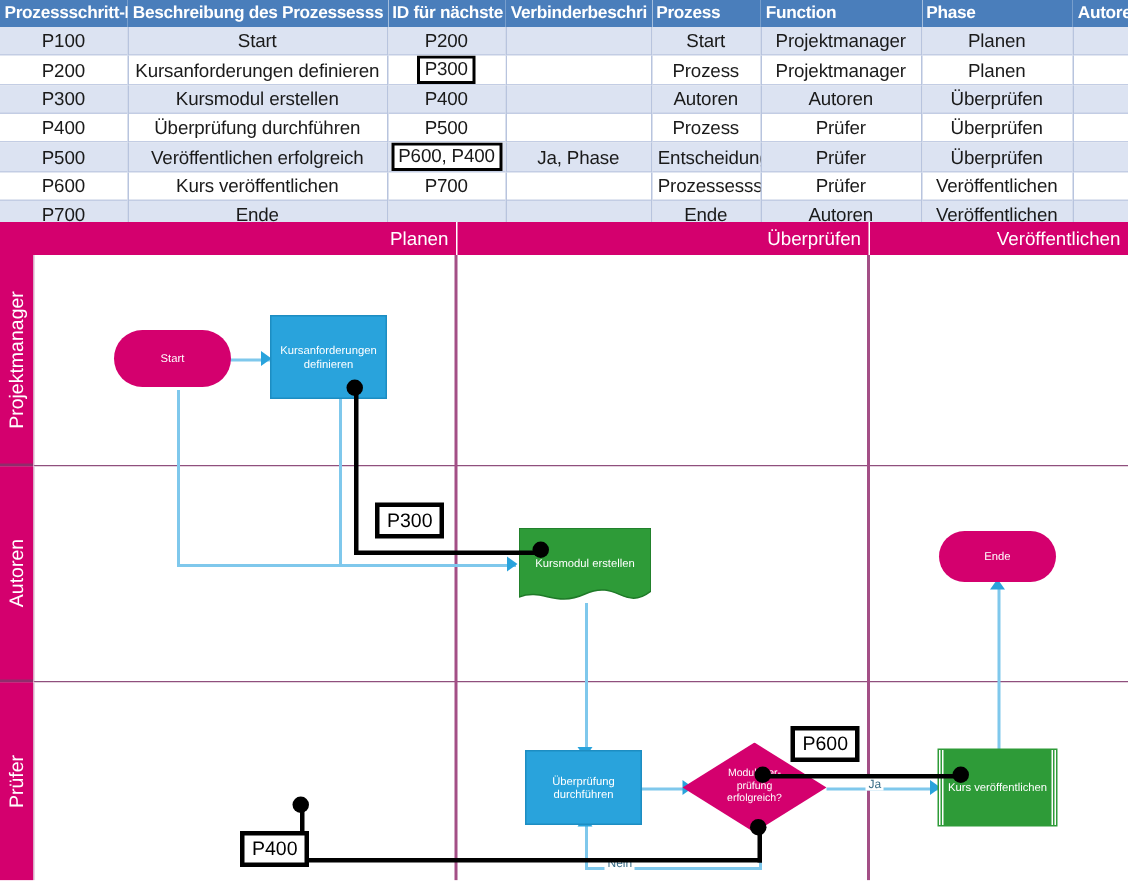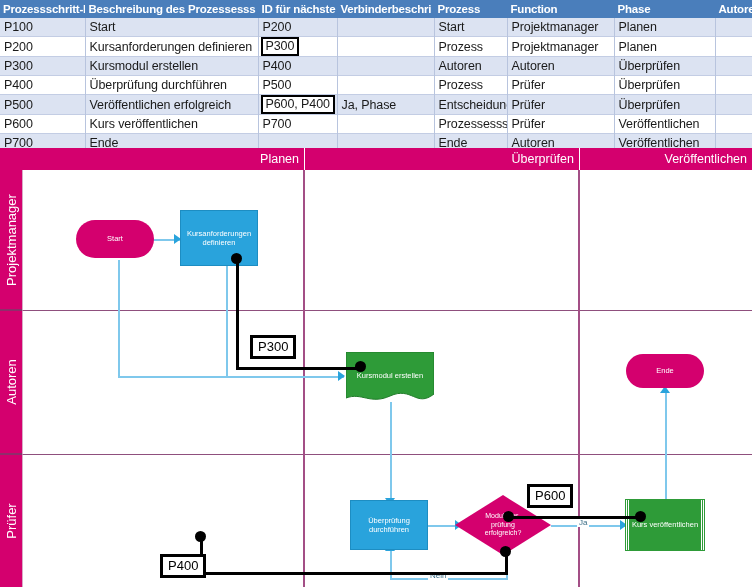--- a/index.html
+++ b/index.html
@@ -45,20 +45,21 @@
   }
   table.grid td {
     padding: 1px 4px;
     height: 14px;
     white-space: nowrap;
     overflow: hidden;
     border-right: 1px solid #b8c4de;
     font-size: 12.5px;
     line-height: 16px;
     letter-spacing: -0.1px;
+    text-align: center;
   }
   table.grid tr.alt td { background: #DCE3F2; }
   table.grid tr.norm td { background: #ffffff; }
   table.grid tr.alt  { border-bottom: 1px solid #c3cde4; }
   table.grid tr.norm { border-bottom: 1px solid #c3cde4; }
   td.boxed {
     position: relative;
   }
   td.boxed > span.bx {
     display: inline-block;
@@ -354,21 +355,21 @@
     <div class="arrow ar-r" style="left:455px;top:372px;"></div>
 
     <div class="conn h" style="left:551px;top:377px;width:76px;"></div>
     <div class="arrow ar-r" style="left:620px;top:372px;"></div>
     <div class="clabel" style="left:577px;top:370px;">Ja</div>
 
     <div class="conn v" style="left:506px;top:400px;height:32px;"></div>
     <div class="conn h" style="left:390px;top:430px;width:118px;"></div>
     <div class="conn v" style="left:390px;top:400px;height:32px;"></div>
     <div class="arrow ar-u" style="left:385px;top:396px;"></div>
-    <div class="clabel" style="left:428px;top:423px;">Nein</div>
+    <div class="clabel" style="left:403px;top:423px;">Nein</div>
 
     <div class="conn v" style="left:665px;top:242px;height:120px;"></div>
     <div class="arrow ar-u" style="left:660px;top:238px;"></div>
 
     <div class="shape sh-term" style="left:76px;top:72px;width:78px;height:38px;">
       <span class="lbl">Start</span>
     </div>
 
     <div class="shape sh-proc" style="left:180px;top:62px;width:78px;height:56px;">
       <span class="lbl">Kursanforderungen definieren</span>

